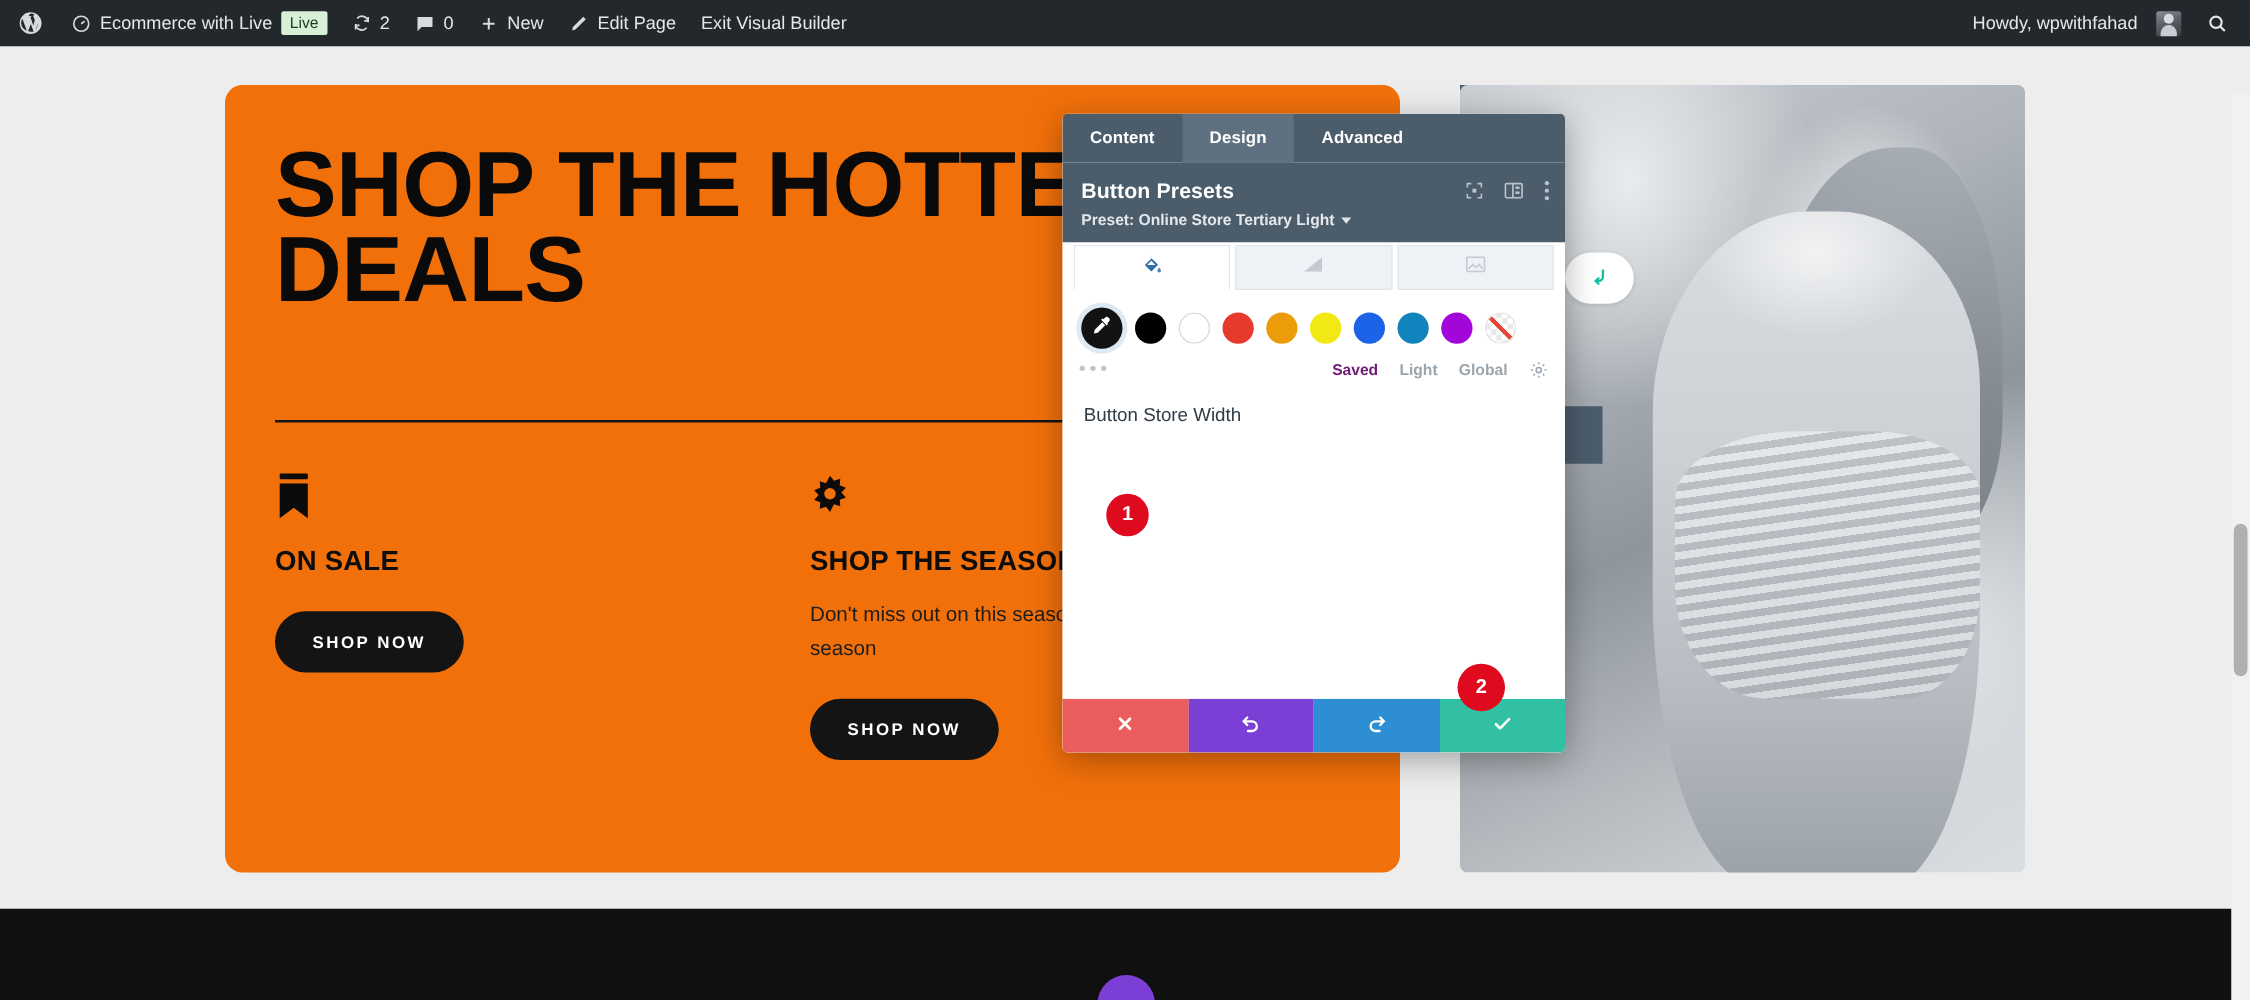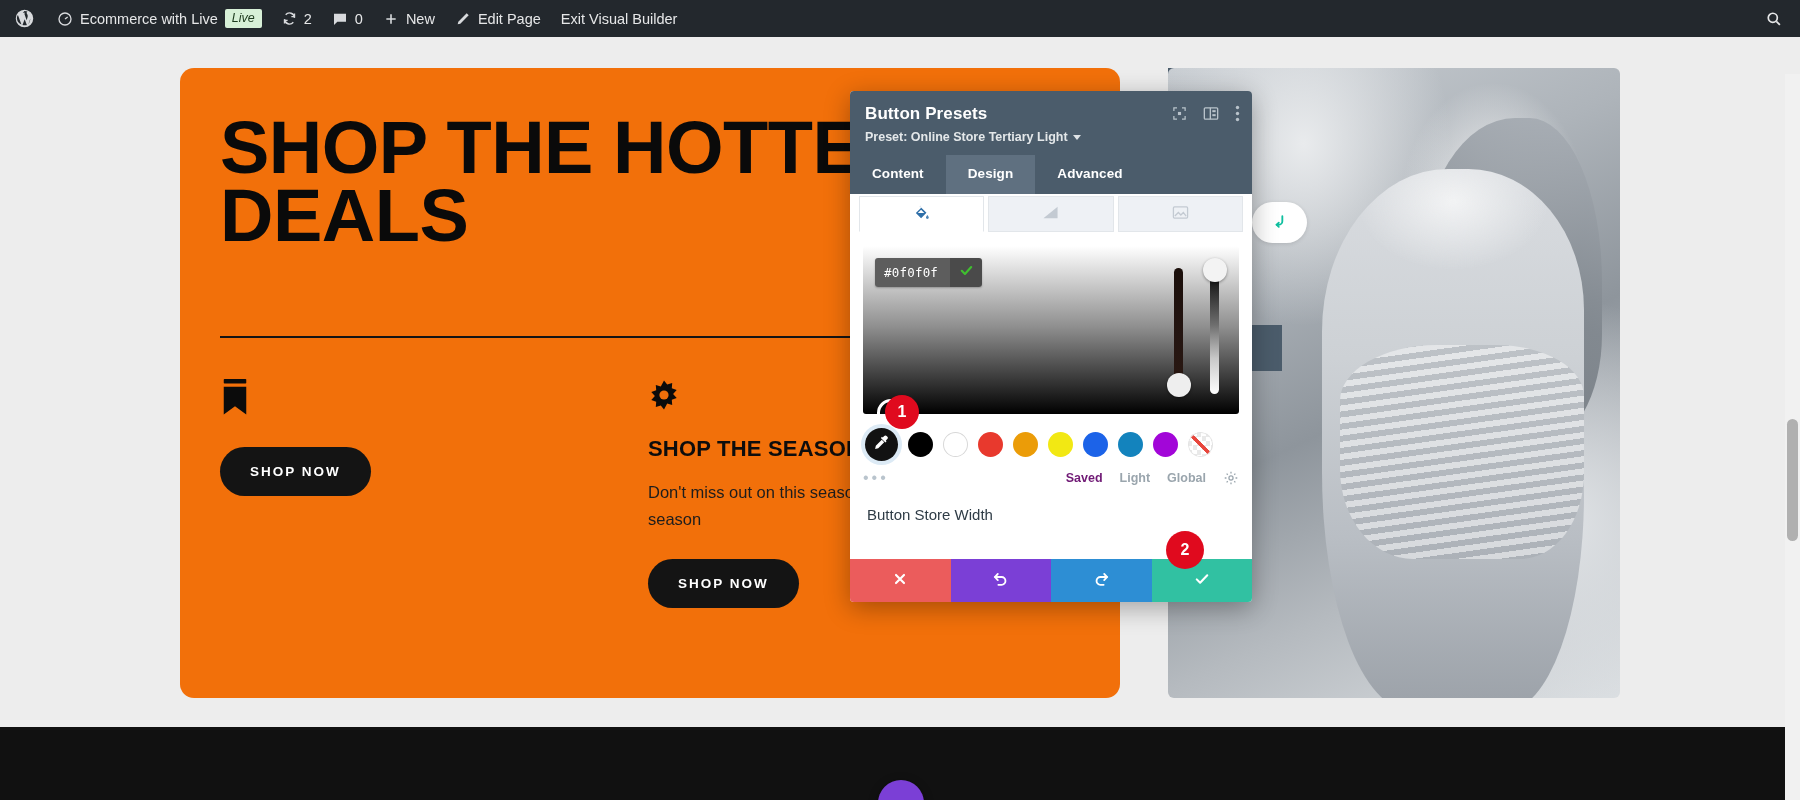--- a/index.html
+++ b/index.html
@@ -20,21 +20,21 @@
   .ab-item{
     display:flex; align-items:center; gap:7px;
     height:37px; padding:0 10px; color:#e6e7e8;
     white-space:nowrap;
   }
   .ab-item .glyph{ display:inline-flex; align-items:center; justify-content:center; }
   #adminbar .wp-logo{ padding-left:14px; padding-right:12px; }
   .ab-spacer{ flex:1; }
   .live-badge{
     background:#d7f0d7; color:#1d3a1d; font-size:12.5px; font-weight:400;
-    padding:1px 7px; border-radius:2px; line-height:17px;font-style:italic;
+    padding:1px 7px; border-radius:2px; line-height:17px;
   }
   .ab-count{ font-size:14.5px; }
   .avatar{
     width:20px; height:20px; border-radius:2px; margin-left:8px;
     background:linear-gradient(160deg,#8d9099 0%,#5d5f66 45%,#3a3b40 100%);
     position:relative; overflow:hidden; flex:none;
   }
   .avatar::after{
     content:""; position:absolute; left:50%; top:55%; transform:translateX(-50%);
     width:13px; height:11px; border-radius:7px 7px 0 0; background:#c9ccd2;
@@ -308,20 +308,24 @@
       <svg width="16" height="16" viewBox="0 0 24 24" fill="#d8dadd">
           <path d="M17.5 3.5l3 3L8 19l-4 1 1-4z"></path>
         </svg>
     </span>
     <span>Edit Page</span>
   </div>
   <div class="ab-item">
     <span>Exit Visual Builder</span>
   </div>
   <div class="ab-spacer"></div>
+  <div class="ab-item">
+    <span>Howdy, wpwithfahad</span>
+    <span class="avatar"></span>
+  </div>
   <div class="ab-item" style="padding-right:18px;">
     <span class="glyph">
       <svg width="17" height="17" viewBox="0 0 24 24" fill="none" stroke="#e6e7e8" stroke-width="2.4">
           <circle cx="11" cy="11" r="6.4"></circle>
           <path d="M16 16l5 5"></path>
         </svg>
     </span>
   </div>
 </div>
 
@@ -342,20 +346,21 @@
     <div id="hero-title">SHOP THE HOTTEST DEALS</div>
     <div id="hero-rule"></div>
 
     <div class="feat c1">
       <span class="feat-icon">
         <svg width="30" height="38" viewBox="0 0 24 30" fill="#0b0b0b">
             <rect x="3" y="0.5" width="18" height="3.6" rx="0.6"></rect>
             <path d="M3 6.8h18V29l-9-6.6L3 29z"></path>
           </svg>
       </span>
+      <div class="feat-title">ON SALE</div>
       <button class="shop-btn">SHOP NOW</button>
     </div>
 
     <div class="feat c2">
       <span class="feat-icon">
         <svg width="32" height="34" viewBox="0 0 32 32" fill="#0b0b0b">
             <path d="M16 1.5l3.2 4.1 5-1.6-.4 5.2 4.9 1.9-3.6 3.9 3.6 3.9-4.9 1.9.4 5.2-5-1.6L16 30.5l-3.2-4.1-5 1.6.4-5.2-4.9-1.9 3.6-3.9-3.6-3.9 4.9-1.9-.4-5.2 5 1.6z"></path>
             <circle cx="16" cy="16" r="4.6" fill="#f2700a"></circle>
           </svg>
       </span>
@@ -379,20 +384,26 @@
     
     
   </button>
 
   <div id="scrollbar">
     <div id="scrollthumb"></div>
   </div>
 </div>
 
 <div id="modal">
+
+  <div id="modal-tabs">
+    <div class="mtab">Content</div>
+    <div class="mtab active">Design</div>
+    <div class="mtab">Advanced</div>
+  </div>
 
   <div id="modal-header">
     <div id="modal-title">Button Presets</div>
     <div id="modal-preset">
       <span>Preset: Online Store Tertiary Light</span>
       <span class="caret"></span>
     </div>
     <div id="header-tools">
       <span class="hicon">
         <svg width="15" height="15" viewBox="0 0 24 24" fill="none" stroke="#b9c3cb" stroke-width="2">
@@ -409,26 +420,20 @@
           </svg>
       </span>
       <span class="hicon">
         <svg width="5" height="17" viewBox="0 0 5 17" fill="#b9c3cb">
             <circle cx="2.5" cy="2.5" r="1.7"></circle>
             <circle cx="2.5" cy="8.5" r="1.7"></circle>
             <circle cx="2.5" cy="14.5" r="1.7"></circle>
           </svg>
       </span>
     </div>
-  </div>
-
-  <div id="modal-tabs">
-    <div class="mtab">Content</div>
-    <div class="mtab active">Design</div>
-    <div class="mtab">Advanced</div>
   </div>
 
   <div id="modal-body">
 
     <div id="type-tabs">
       <div class="ttab active">
         <span>
           <svg width="17" height="17" viewBox="0 0 24 24" fill="#2f6fa8">
               <path d="M11 2l-1.4 1.4 2 2L4 12.6 11.4 20l7.6-7.6L9.6 3zM6.8 12.6L11.4 8l4.6 4.6z"></path>
               <path d="M20.3 15.5s-2 2.5-2 3.7a2 2 0 1 0 4 0c0-1.2-2-3.7-2-3.7z" opacity=".85"></path>
@@ -445,37 +450,20 @@
       <div class="ttab">
         <span>
           <svg width="17" height="15" viewBox="0 0 24 20" fill="none" stroke="#c3cad2" stroke-width="1.8">
               <rect x="2" y="2" width="20" height="16" rx="1.5"></rect>
               <path d="M4 15l5-5 3.5 3.5L16 10l4 5" fill="none"></path>
             </svg>
         </span>
       </div>
     </div>
 
-    <div id="picker">
-      <div id="hexbox">
-        <div id="hexval">#0f0f0f</div>
-        <div id="hexok">
-          <span>
-            <svg width="15" height="15" viewBox="0 0 24 24" fill="none" stroke="#3fbf2f" stroke-width="3.4" stroke-linecap="round" stroke-linejoin="round">
-                <path d="M4.5 12.5l5 5 10-11"></path>
-              </svg>
-          </span>
-        </div>
-      </div>
-      <div id="sat-slider"></div>
-      <div id="sat-knob"></div>
-      <div id="hue-slider"></div>
-      <div id="hue-knob"></div>
-      <div id="alpha-knob"></div>
-    </div>
 
     <div id="swatches">
       <div id="eyedropper">
         <span>
           <svg width="17" height="17" viewBox="0 0 24 24" fill="#ffffff">
               <path d="M19.6 3.1a2.9 2.9 0 0 0-4.1 0l-1.8 1.8-1-1-1.6 1.6 6.4 6.4 1.6-1.6-1-1 1.8-1.8a2.9 2.9 0 0 0-.3-4.4zM12.4 8.2 4 16.6 3 21l4.4-1L15.8 11.6z"></path>
             </svg>
         </span>
       </div>
       <span class="sw" style="background:#000000"></span>

